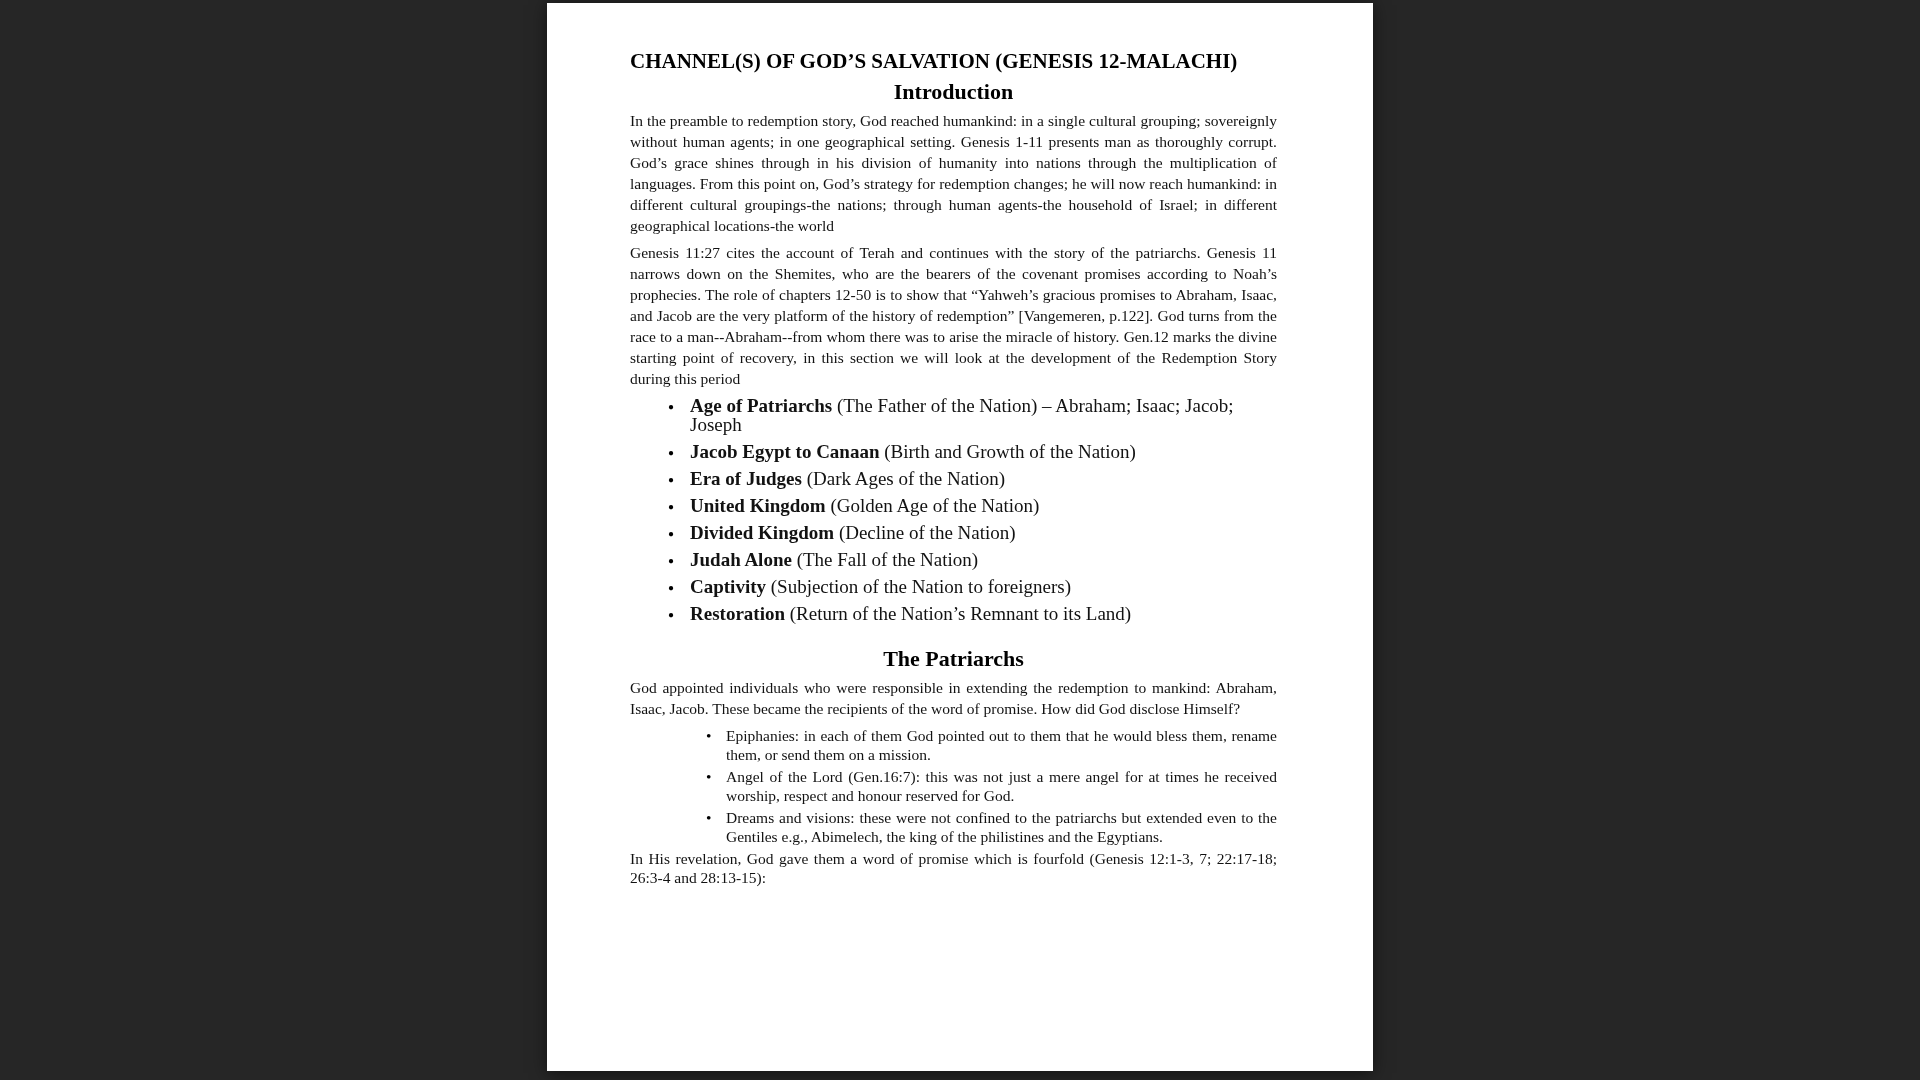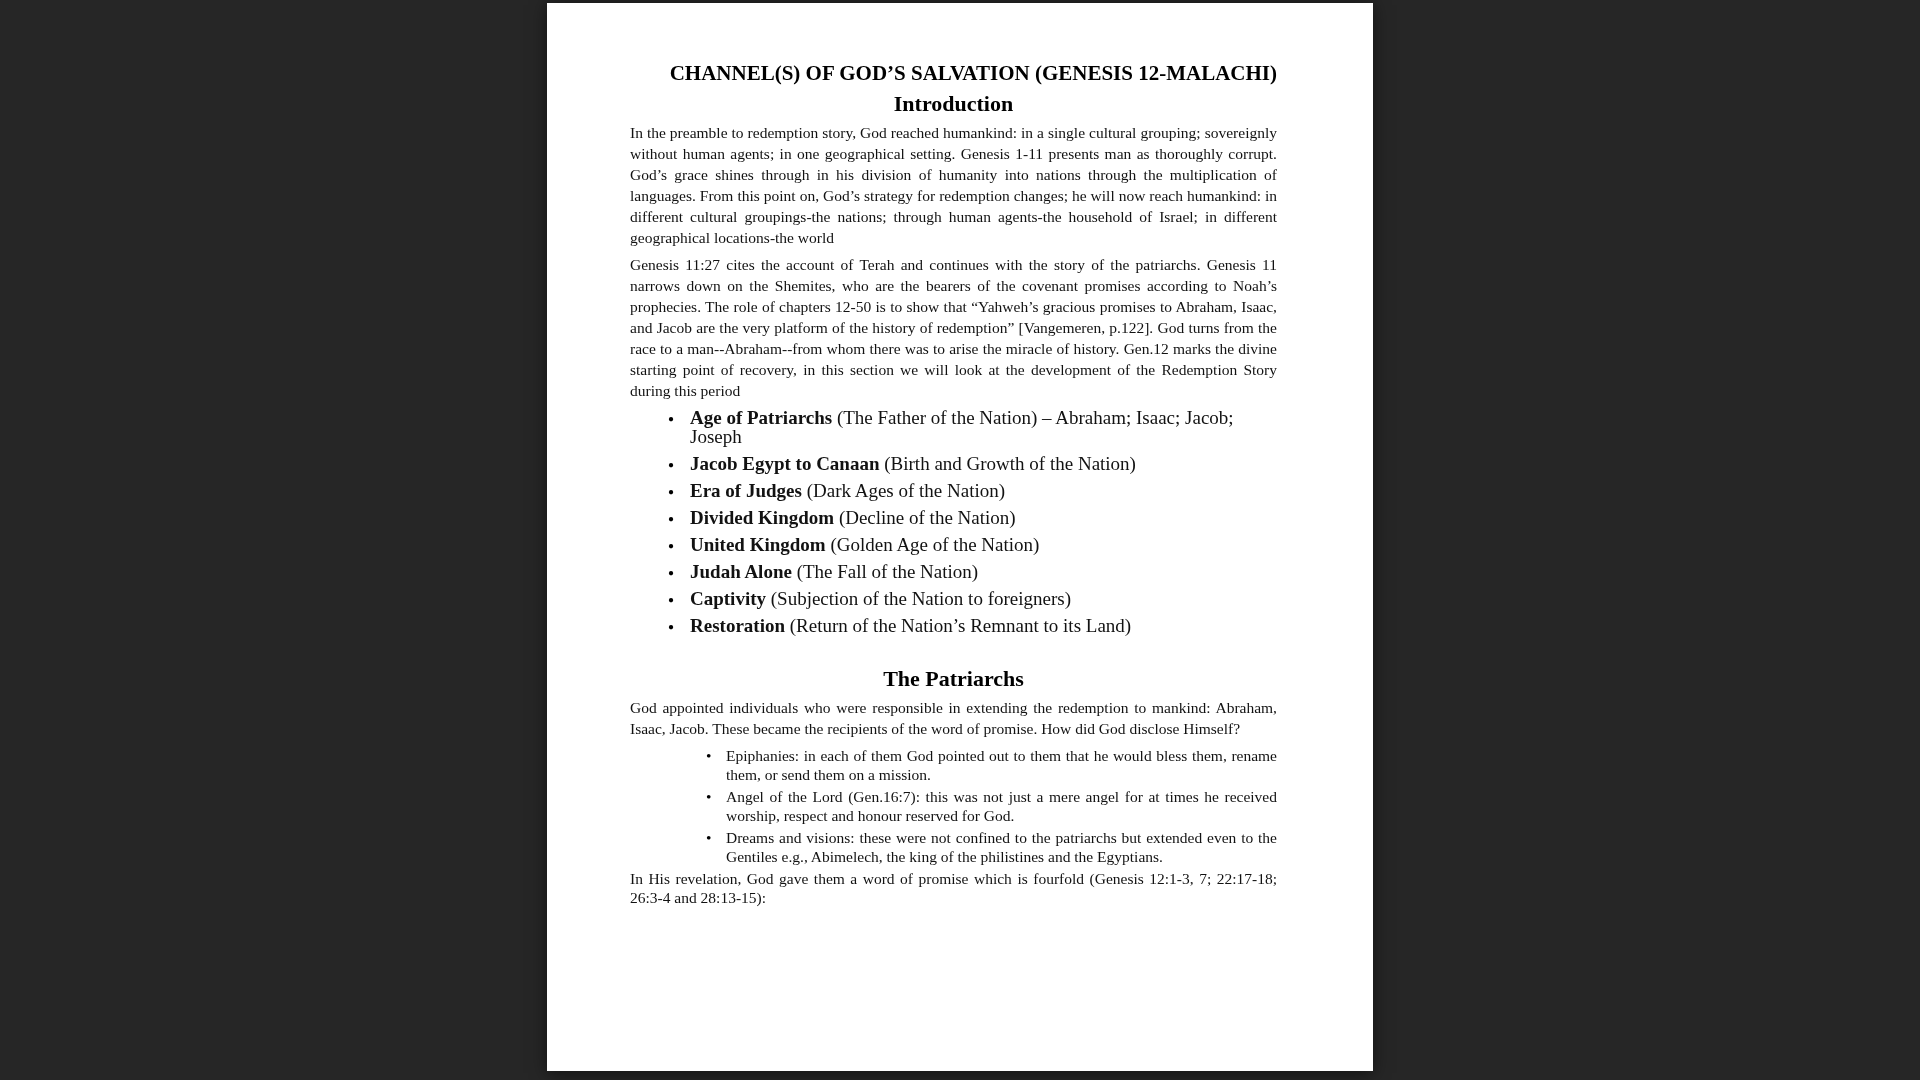--- a/index.html
+++ b/index.html
@@ -13,27 +13,27 @@
     position:absolute; left:547px; top:3px;
     width:826px; height:1068px;
     background:#ffffff;
     box-sizing:border-box;
     padding:0 96px 0 83px;
     color:#121212;
     box-shadow:0 2px 16px rgba(0,0,0,0.55);
   }
   .doc-title {
     font-size:21px; line-height:27px; font-weight:bold;
-    text-align:right; margin:57px 0 0 0; color:#000;
+    text-align:left; margin:45px 0 0 0; color:#000;
   }
   .section-heading {
     font-size:22px; line-height:23px; font-weight:bold;
     text-align:center; margin:5px 0 0 0; color:#000;
   }
-  .section-heading.patriarchs { margin-top:32px; }
+  .section-heading.patriarchs { margin-top:24px; }
   p.body {
     font-size:15.5px; line-height:21px;
     text-align:justify; margin:7px 0 0 0;
   }
   p.body.second { margin-top:6px; }
   ul.lvl1 {
     list-style:none; margin:7px 0 0 0; padding:0 0 0 60px;
     font-size:19px; line-height:19px;
   }
   ul.lvl1 li { position:relative; margin:0 0 8px 0; }
@@ -73,22 +73,22 @@
     <h2 class="section-heading">Introduction</h2>
 
     <p class="body">In the preamble to redemption story, God reached humankind: in a single cultural grouping; sovereignly without human agents; in one geographical setting. Genesis 1-11 presents man as thoroughly corrupt. God’s grace shines through in his division of humanity into nations through the multiplication of languages. From this point on, God’s strategy for redemption changes; he will now reach humankind: in different cultural groupings-the nations; through human agents-the household of Israel; in different geographical locations-the world</p>
 
     <p class="body second">Genesis 11:27 cites the account of Terah and continues with the story of the patriarchs. Genesis 11 narrows down on the Shemites, who are the bearers of the covenant promises according to Noah’s prophecies. The role of chapters 12-50 is to show that “Yahweh’s gracious promises to Abraham, Isaac, and Jacob are the very platform of the history of redemption” [Vangemeren, p.122]. God turns from the race to a man--Abraham--from whom there was to arise the miracle of history. Gen.12 marks the divine starting point of recovery, in this section we will look at the development of the Redemption Story during this period</p>
 
     <ul class="lvl1">
       <li><span class="bold">Age of Patriarchs</span><span> (The Father of the Nation) – Abraham; Isaac; Jacob; Joseph</span></li>
       <li><span class="bold">Jacob Egypt to Canaan</span><span> (Birth and Growth of the Nation)</span></li>
       <li><span class="bold">Era of Judges</span><span> (Dark Ages of the Nation)</span></li>
+      <li><span class="bold">United Kingdom</span><span> (Golden Age of the Nation)</span></li>
       <li><span class="bold">Divided Kingdom</span><span> (Decline of the Nation)</span></li>
-      <li><span class="bold">United Kingdom</span><span> (Golden Age of the Nation)</span></li>
       <li><span class="bold">Judah Alone</span><span> (The Fall of the Nation)</span></li>
       <li><span class="bold">Captivity</span><span> (Subjection of the Nation to foreigners)</span></li>
       <li><span class="bold">Restoration</span><span> (Return of the Nation’s Remnant to its Land)</span></li>
     </ul>
 
     <h2 class="section-heading patriarchs">The Patriarchs</h2>
 
     <p class="body">God appointed individuals who were responsible in extending the redemption to mankind: Abraham, Isaac, Jacob. These became the recipients of the word of promise. How did God disclose Himself?</p>
 
     <ul class="lvl2">

